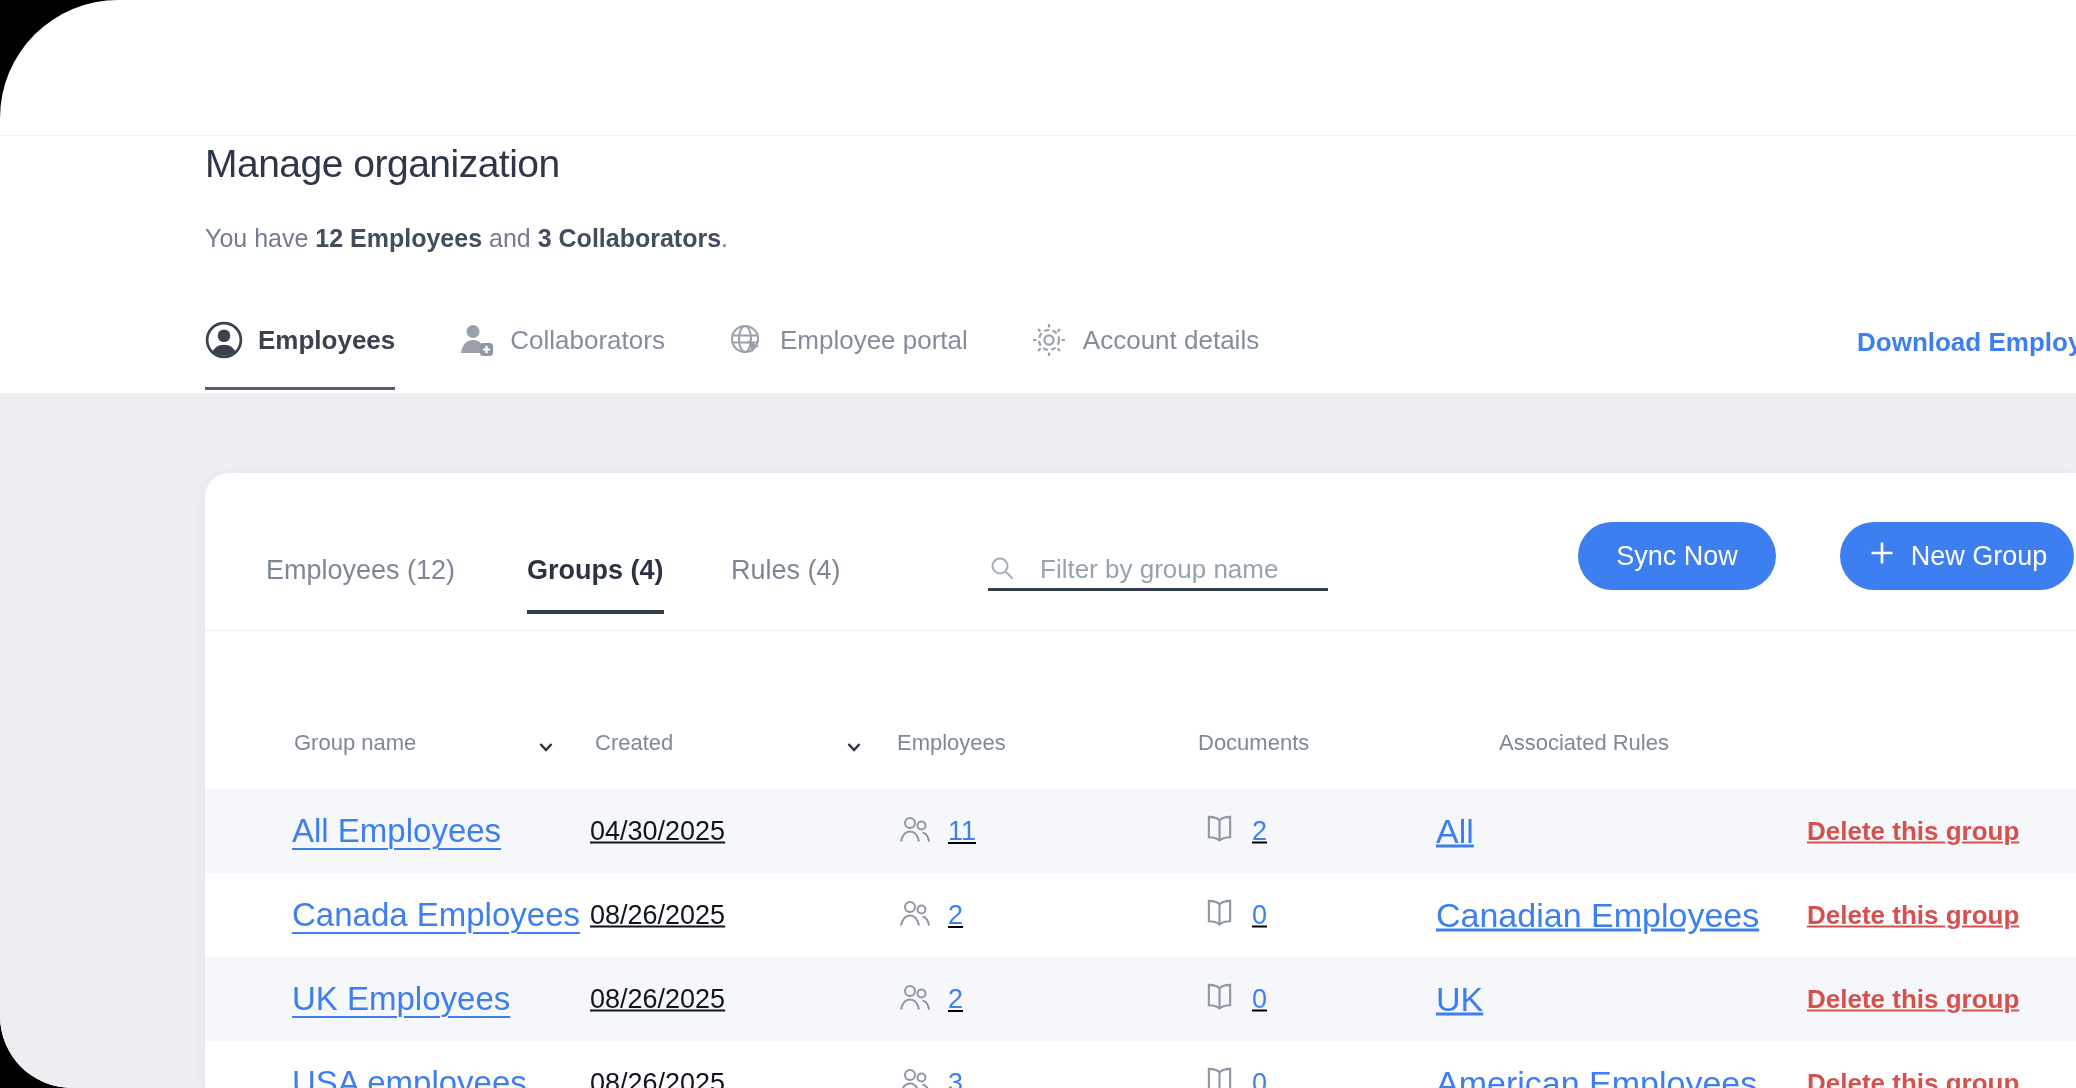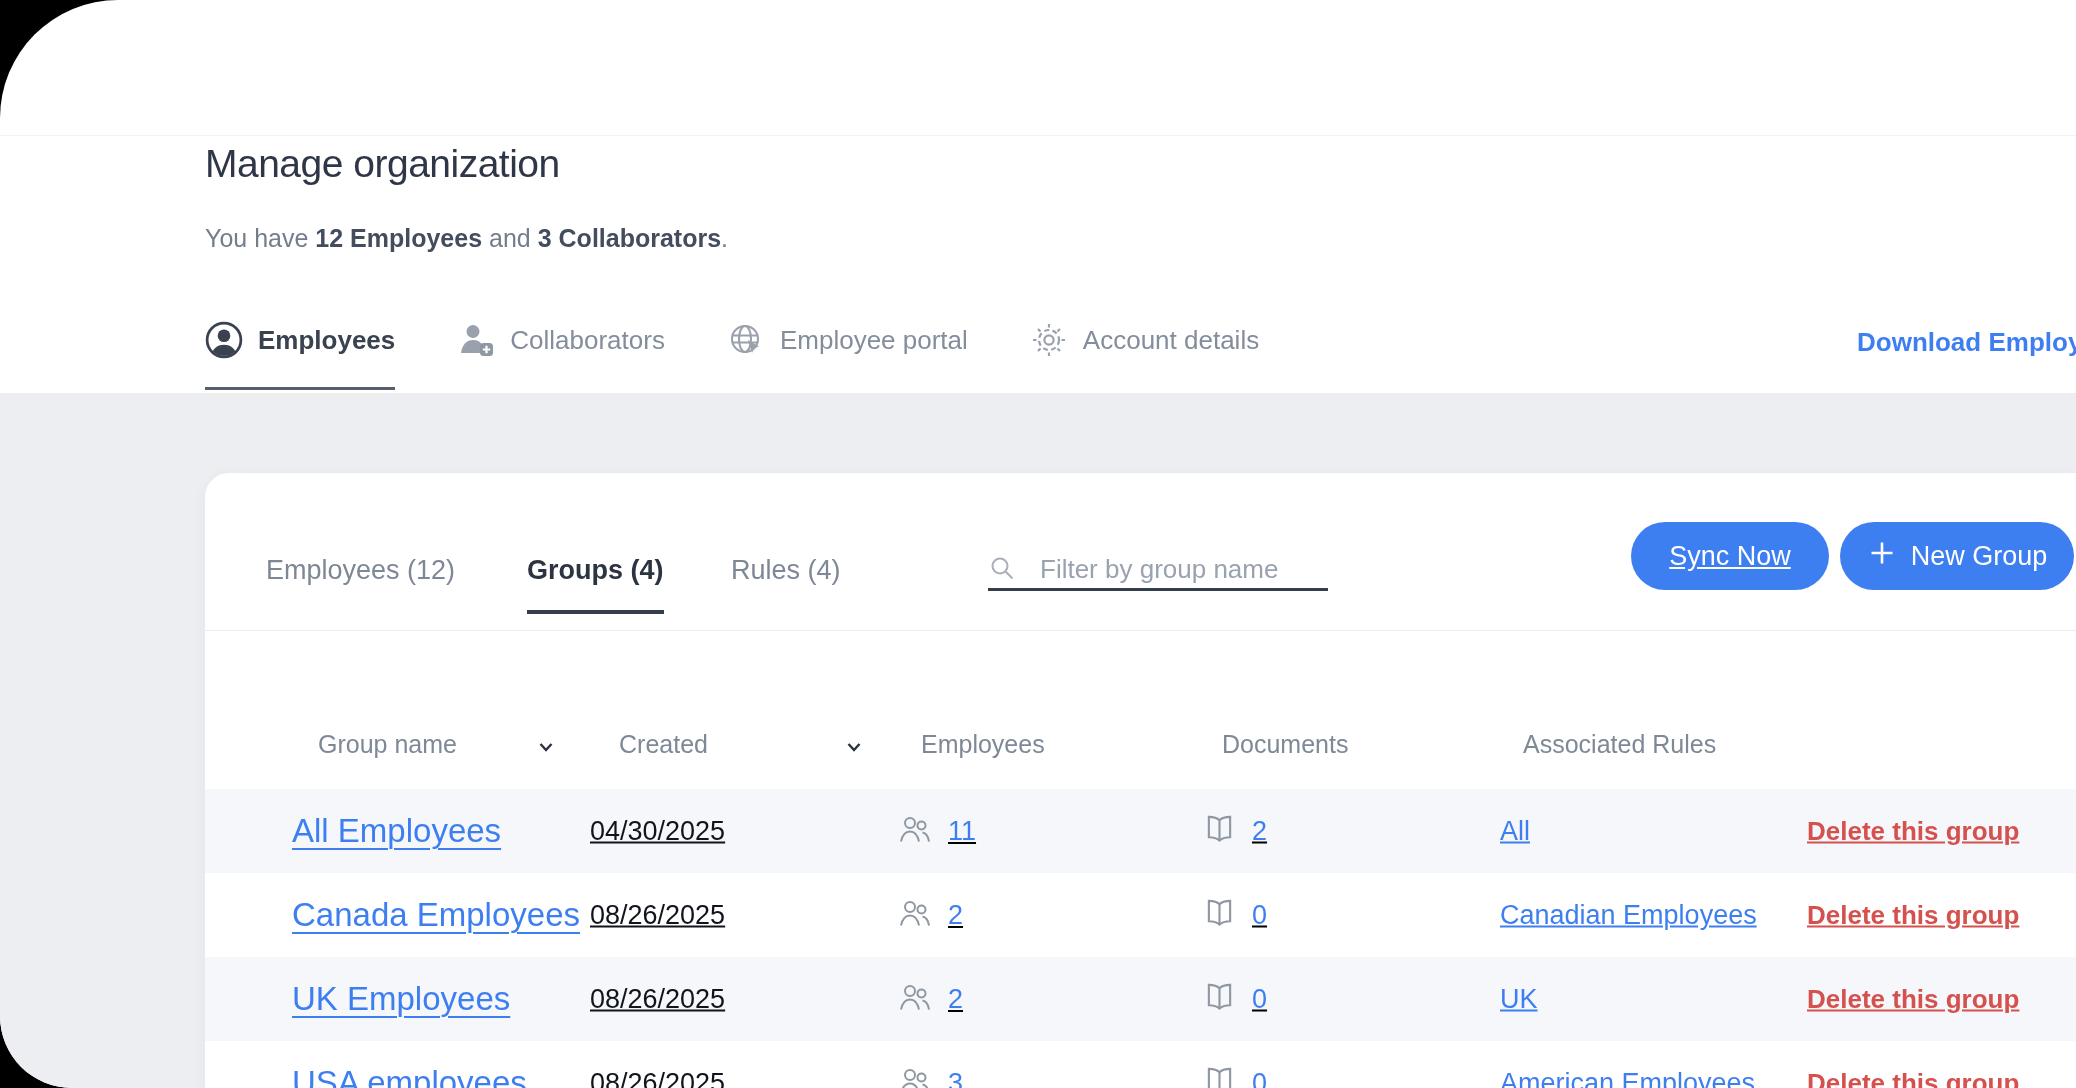--- a/index.html
+++ b/index.html
@@ -70,44 +70,44 @@
     font-family: "Liberation Sans", sans-serif; font-size: 26px; color: #333;
   }
   .filter input::placeholder { color: #99a2af; }
 
   
   .btn {
     position: absolute; top: 49px; height: 68px; border: none; border-radius: 34px;
     background: #3d7ef0; color: #fff; font-family: "Liberation Sans", sans-serif;
     font-size: 27px; display: flex; align-items: center; justify-content: center; gap: 14px; cursor: pointer;
   }
-  .btn.sync { left: 1426px; width: 198px; text-decoration: underline; }
+  .btn.sync { left: 1373px; width: 198px; }
   .btn.newgroup { left: 1635px; width: 234px; }
 
   
   .thead { position: absolute; left: 0; right: 0; top: 157px; height: 159px; }
-  .th { position: absolute; top: 100px; font-size: 25px; color: #7e8896; white-space: nowrap; margin-left: 24px; }
+  .th { position: absolute; top: 100px; font-size: 22px; color: #7e8896; white-space: nowrap; }
   .chev { position: absolute; top: 107px; cursor: pointer; }
   .h-name { left: 89px; }   .chev1 { left: 331px; }
   .h-created { left: 390px; } .chev2 { left: 639px; }
   .h-emp { left: 692px; }
   .h-doc { left: 993px; }
   .h-rule { left: 1294px; }
 
   .trow { position: absolute; left: 0; right: 0; height: 84px; }
   .trow.tint { background: #f5f7fa; }
   .r1 { top: 316px; } .r2 { top: 400px; } .r3 { top: 484px; } .r4 { top: 568px; }
   .cell { position: absolute; top: 50%; transform: translateY(-50%); white-space: nowrap; text-decoration: underline; }
   .c-name { left: 87px; font-size: 33px; color: #3d7ef0; text-decoration: underline;
             text-decoration-thickness: 2px; text-underline-offset: 6px; cursor: pointer; }
   .c-created { left: 385px; font-size: 27px; color: #10141c; font-weight: 500; }
   .c-emp { left: 693px; display: flex; align-items: center; gap: 16px; }
   .c-doc { left: 998px; display: flex; align-items: center; gap: 16px; }
   .count { font-size: 27px; color: #3d7ef0; cursor: pointer; }
-  .c-rule { left: 1295px; font-size: 27px; color: #3d7ef0; cursor: pointer; }
+  .c-rule { left: 1231px; font-size: 34px; color: #3d7ef0; cursor: pointer; }
   .c-del { left: 1602px; font-size: 26px; font-weight: 700; color: #d5514e; cursor: pointer; }
 </style>
 </head>
 <body>
 
 <div class="stage">
   <div class="surface">
     <div class="topline"></div>
 
     <h1 class="page-title">Manage organization</h1>

